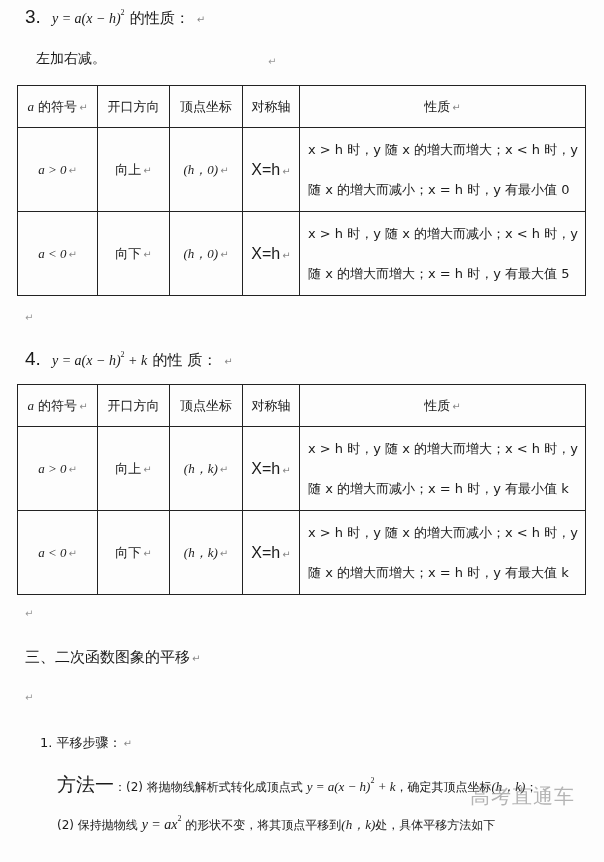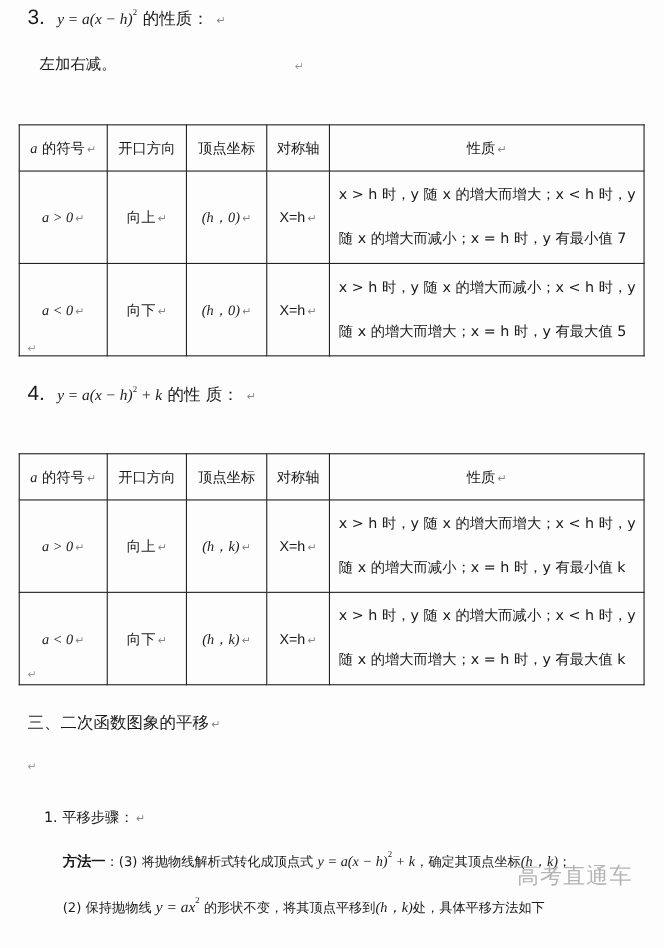--- a/index.html
+++ b/index.html
@@ -7,26 +7,26 @@
     width:604px; height:862px; background:#fdfdfd; position:relative; overflow:hidden;
     font-family: "DejaVu Sans", "Liberation Sans", sans-serif; color:#1a1a1a;
   }
   .abs { position:absolute; white-space:nowrap; }
   .math { font-family: "Liberation Serif", "DejaVu Serif", serif; font-style:italic; }
   .num { font-family: "Liberation Serif", "DejaVu Serif", serif; font-style:normal; }
   .pm { color:#888; font-size:10px; margin-left:2px; font-style:normal; font-family:"DejaVu Sans", sans-serif; }
   .h-num { font-size:19px; font-family:"Liberation Sans", sans-serif; }
   .h-title { font-size:15px; }
   sup { font-size:8px; vertical-align:8px; }
-  table.props { position:absolute; border-collapse:collapse; table-layout:fixed;margin-top:28px; }
+  table.props { position:absolute; border-collapse:collapse; table-layout:fixed; }
   table.props td { border:1.3px solid #222; padding:0; font-size:13px; text-align:center; vertical-align:middle; }
   table.props td.desc { text-align:left; padding-left:8px; line-height:40px; font-size:13px; }
   .hdr td { height:41px; }
   .row td { height:83px; }
-  .axis { font-family:"Liberation Sans", sans-serif; font-size:13px; }
+  .axis { font-family:"Liberation Sans", sans-serif; font-size:16px; }
   .trail { position:absolute; color:#999; font-size:10px; }
   .watermark { position:absolute; color:rgba(120,120,120,0.55); font-size:20px; letter-spacing:1px; }
 </style>
 </head>
 <body>
 
 <div class="abs" style="left:25px;top:6px;">
   <span class="h-num">3.</span>
   <span class="math" style="font-size:14px;margin-left:6px;">y = a(x − h)</span><sup class="num">2</sup>
   <span class="h-title">的性质：</span>
@@ -51,21 +51,21 @@
     <td><span>对称轴</span></td>
     <td><span>性质</span><span class="pm">↵</span></td>
   </tr>
   <tr class="row">
     <td><span class="math">a &gt; 0</span><span class="pm">↵</span></td>
     <td><span>向上</span><span class="pm">↵</span></td>
     <td><span class="math">(h，0)</span><span class="pm">↵</span></td>
     <td><span class="axis">X=h</span><span class="pm">↵</span></td>
     <td class="desc">
           <div>x &gt; h 时，y 随 x 的增大而增大；x &lt; h 时，y</div>
-          <div>随 x 的增大而减小；x = h 时，y 有最小值 7</div>
+          <div>随 x 的增大而减小；x = h 时，y 有最小值 0</div>
         </td>
   </tr>
   <tr class="row">
     <td><span class="math">a &lt; 0</span><span class="pm">↵</span></td>
     <td><span>向下</span><span class="pm">↵</span></td>
     <td><span class="math">(h，0)</span><span class="pm">↵</span></td>
     <td><span class="axis">X=h</span><span class="pm">↵</span></td>
     <td class="desc">
           <div>x &gt; h 时，y 随 x 的增大而减小；x &lt; h 时，y</div>
           <div>随 x 的增大而增大；x = h 时，y 有最大值 5</div>
@@ -124,21 +124,21 @@
 
 <div class="abs" style="left:25px;top:648px;font-size:15px;">
   <span>三、二次函数图象的平移</span><span class="pm">↵</span>
 </div>
 <span class="trail" style="left:25px;top:692px;">↵</span>
 <div class="abs" style="left:40px;top:734px;font-size:13px;">
   <span>1. 平移步骤：</span><span class="pm">↵</span>
 </div>
 
 <div class="abs" style="left:57px;top:772px;font-size:12px;">
-  <span style="font-size:13px;font-weight:bold;">方法一</span><span>：(3) 将抛物线解析式转化成顶点式</span>
+  <span style="font-size:19px;font-weight:normal;">方法一</span><span>：(2) 将抛物线解析式转化成顶点式</span>
   <span class="math" style="font-size:13px;">y = a(x − h)</span><sup class="num">2</sup><span class="math" style="font-size:13px;"> + k</span><span>，确定其顶点坐标</span><span class="math" style="font-size:13px;">(h，k)</span><span>；</span>
 </div>
 
 <div class="abs" style="left:57px;top:814px;font-size:12px;">
   <span>(2) 保持抛物线</span>
   <span class="math" style="font-size:14px;">y = ax</span><sup class="num">2</sup>
   <span>的形状不变，将其顶点平移到</span><span class="math" style="font-size:13px;">(h，k)</span><span>处，具体平移方法如下</span>
 </div>
 
 <div class="watermark" style="left:470px;top:783px;">高考直通车</div>

